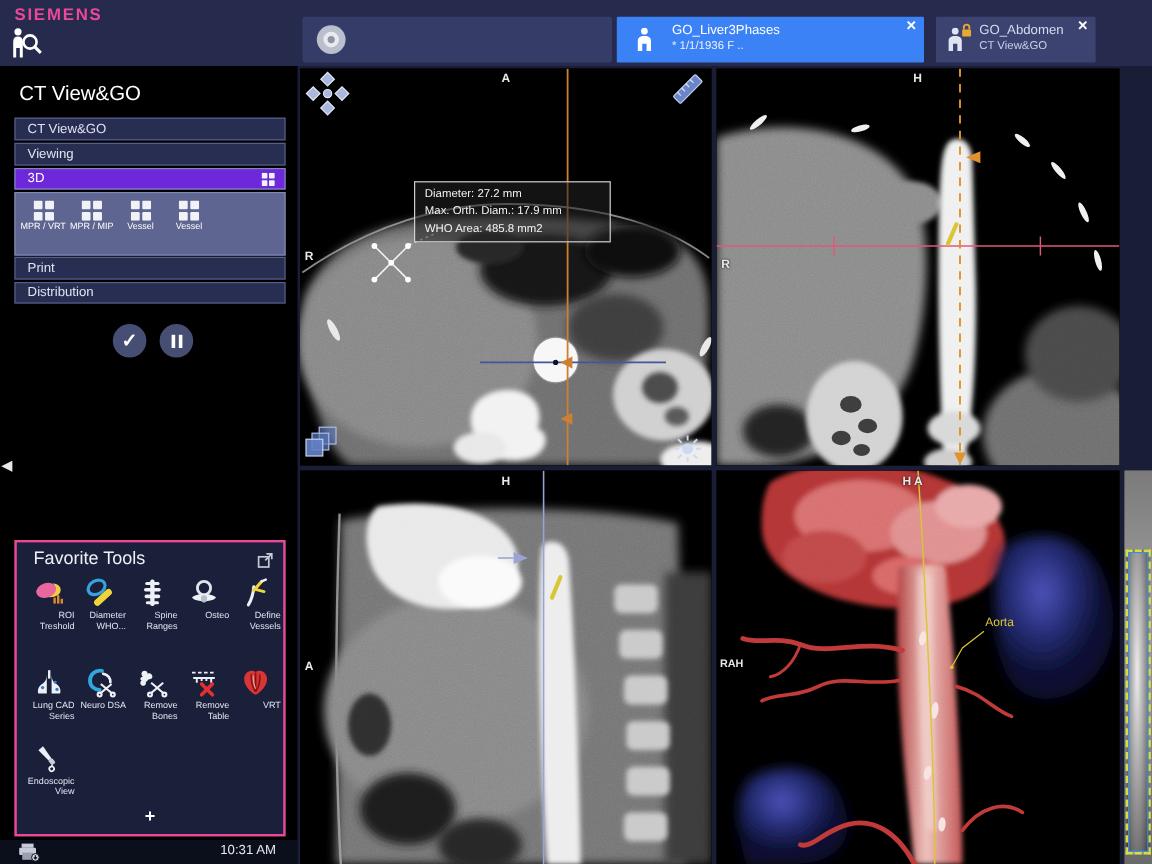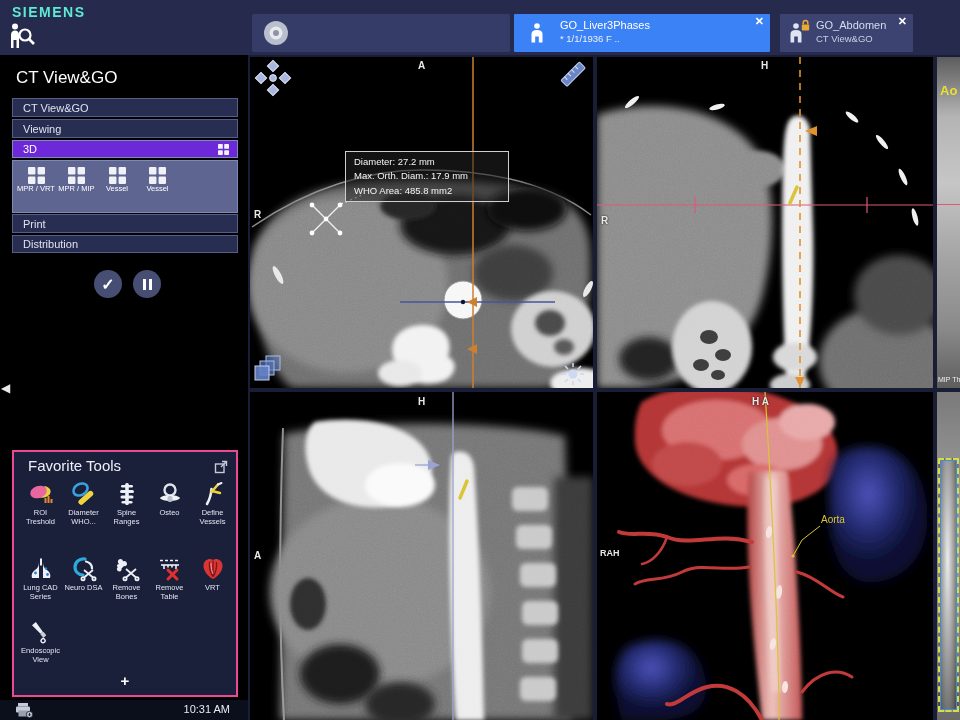--- a/index.html
+++ b/index.html
@@ -1,21 +1,21 @@
 <!DOCTYPE html>
 <html><head>
 <meta charset="utf-8">
 <style>
   *{margin:0;padding:0;box-sizing:border-box}
   html,body{width:960px;height:720px;background:#05060c;font-family:"Liberation Sans",sans-serif;overflow:hidden}
   .screen{position:relative;width:960px;height:720px;background:#05060c;overflow:hidden}
 
   
   .topbar{position:absolute;left:0;top:0;width:960px;height:55px;background:#262b4d}
-  .logo{position:absolute;left:12px;top:4px;color:#5eead4;font-size:14px;font-weight:bold;letter-spacing:1.5px}
+  .logo{position:absolute;left:12px;top:4px;color:#ec4899;font-size:14px;font-weight:bold;letter-spacing:1.5px}
   .psearch{position:absolute;left:8px;top:21px;width:30px;height:30px;cursor:pointer}
   .browser-btn{position:absolute;left:252px;top:14px;width:258px;height:38px;background:#363c68;border-radius:2px}
   .tab{position:absolute;top:14px;height:38px;border-radius:1px}
   .tab.active{left:514px;width:256px;background:#3b82f6}
   .tab.inactive{left:780px;width:133px;background:#3c4370}
   .tab .close{position:absolute;right:6px;top:1px;color:#fff;font-size:11px;font-weight:bold;cursor:pointer}
   .tab .ttl{position:absolute;font-size:11px;color:#fff;white-space:nowrap}
   .tab .sub{position:absolute;font-size:9.5px;color:#eef1f8;white-space:nowrap}
   .tab.active .ttl{left:46px;top:5px}
   .tab.active .sub{left:46px;top:19px}
@@ -45,21 +45,21 @@
   .btn-pause{left:133px;top:215px}
   .pausebars{width:9px;height:11px;border-left:3px solid #fff;border-right:3px solid #fff}
   .collapse{position:absolute;left:1px;top:326px;color:#e8e8e8;font-size:12px;cursor:pointer}
 
   
   .fav-panel{position:absolute;left:12px;top:395px;width:226px;height:247px;background:#1a1f3a;border:2px solid #ec4899}
   .fav-title{position:absolute;left:14px;top:5px;color:#eef0f6;font-size:15px}
   .fav-pop{position:absolute;right:8px;top:8px;cursor:pointer}
   .tool-row{position:absolute;left:5px;display:flex}
   .tr1{top:28px}.tr2{top:103px}.tr3{top:166px}
-  .tool{width:43px;text-align:center;cursor:pointer}
+  .tool{width:43px;text-align:right;cursor:pointer}
   .tool .ticon{height:28px;display:flex;align-items:center;justify-content:center}
   .tool .tlabel{display:block;font-size:7.5px;line-height:1.2;color:#e2e6f2}
   .fav-add{position:absolute;left:0;top:220px;width:100%;text-align:center;color:#fff;font-size:15px;font-weight:bold;cursor:pointer}
 
   
   .statusbar{position:absolute;left:0;top:700px;width:248px;height:20px;background:#0b0e1b}
   .sb-print{position:absolute;left:14px;top:2px;cursor:pointer}
   .sb-time{position:absolute;right:18px;top:3px;color:#e8eaf0;font-size:11px}
 
   
@@ -524,25 +524,20 @@
         </g>
         <line x1="203" y1="0" x2="203" y2="331" stroke="#e0922e" stroke-width="1.6" stroke-dasharray="7 6"></line>
         <path d="M208,74 L220,69 L220,79 Z" fill="#e0922e"></path>
         <path d="M198,320 L203,330 L208,320 Z" fill="#e0922e"></path>
         <line x1="193" y1="146" x2="200" y2="130" stroke="#d9c535" stroke-width="3.5" stroke-linecap="round"></line>
       </svg>
       <span class="vp-label" style="left:164px;top:3px">H</span>
       <span class="vp-label" style="left:4px;top:158px">R</span>
     </div>
 
-    <div class="strip strip-top">
-      <span class="strip-ao">Ao</span>
-      <div class="strip-pink"></div>
-      <span class="strip-mip">MIP Th</span>
-    </div>
 
     <div class="vp vp3">
       <svg class="ct" width="343" height="328" viewBox="0 0 343 328">
         <defs>
           <filter id="b3a" x="-20%" y="-20%" width="140%" height="140%">
               <feGaussianBlur stdDeviation="4"></feGaussianBlur>
             </filter>
           <filter id="b3b" x="-20%" y="-20%" width="140%" height="140%">
               <feGaussianBlur stdDeviation="2"></feGaussianBlur>
             </filter>

